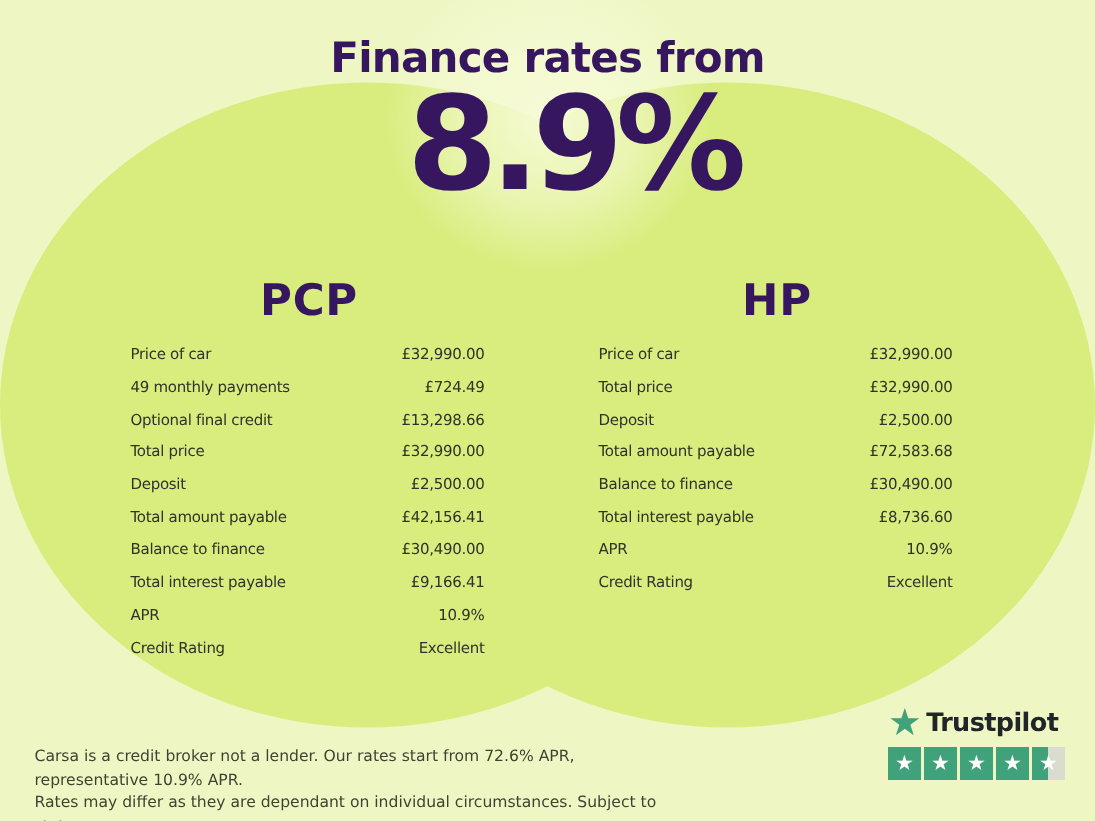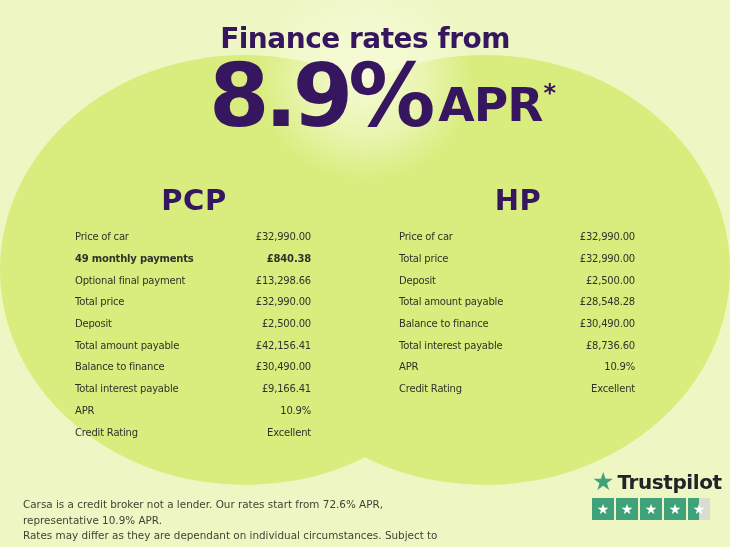--- a/index.html
+++ b/index.html
@@ -82,21 +82,21 @@
     margin-left: 1px;
   }
 
   
   .col {
     position: absolute;
     top: 184px;
     width: 244px;
     color: #30322a;
   }
-  .col-pcp { left: 72px; }
+  .col-pcp { left: 84px; }
   .col-hp  { left: 396px; }
   .col h2 {
     height: 32px;
     line-height: 32px;
     text-align: center;
     font-size: 29px;
     font-weight: 800;
     letter-spacing: 0.5px;
     color: #371660;
     margin-bottom: 10px;
@@ -104,21 +104,21 @@
   .row {
     display: flex;
     justify-content: space-between;
     align-items: center;
     height: 21.7px;
     font-size: 10px;
     padding: 0 5px 0 3px;
     letter-spacing: -0.2px;
   }
   .row .lbl, .row .val { white-space: nowrap; }
-  .row.strong { font-weight: 700; gap: 20px; }
+  .row.strong { font-weight: 400; gap: 20px; }
 
   
   .disclaimer {
     position: absolute;
     left: 23px;
     top: 497px;
     width: 420px;
     font-size: 10.4px;
     line-height: 15.5px;
     color: #3e4233;
@@ -137,21 +137,21 @@
     align-items: center;
     margin-bottom: 4px;
   }
   .tp-logo-star {
     color: #3fa27a;
     font-size: 25px;
     line-height: 24px;
     margin-right: 3px;
   }
   .tp-name {
-    font-size: 20px;
+    font-size: 17px;
     font-weight: 600;
     letter-spacing: -0.4px;
     color: #20252a;
   }
   .tp-rating {
     display: flex;
     gap: 2px;
   }
   .tp-box {
     width: 22px;
@@ -174,35 +174,34 @@
 <div class="stage">
 
   <div class="blob blob-left"></div>
   <div class="blob blob-right"></div>
   <div class="glow"></div>
 
   <div class="title">Finance rates from</div>
 
   <div class="rate">
     <span class="rate-value">8.9%</span>
-    <span class="rate-unit"><span>APR</span><span class="rate-ast">*</span></span>
   </div>
 
   <section class="col col-pcp">
     <h2>PCP</h2>
     <div class="row">
       <span class="lbl">Price of car</span>
       <span class="val">£32,990.00</span>
     </div>
     <div class="row strong">
       <span class="lbl">49 monthly payments</span>
-      <span class="val">£840.38</span>
-    </div>
-    <div class="row">
-      <span class="lbl">Optional final payment</span>
+      <span class="val">£724.49</span>
+    </div>
+    <div class="row">
+      <span class="lbl">Optional final credit</span>
       <span class="val">£13,298.66</span>
     </div>
     <div class="row">
       <span class="lbl">Total price</span>
       <span class="val">£32,990.00</span>
     </div>
     <div class="row">
       <span class="lbl">Deposit</span>
       <span class="val">£2,500.00</span>
     </div>
@@ -237,21 +236,21 @@
     <div class="row">
       <span class="lbl">Total price</span>
       <span class="val">£32,990.00</span>
     </div>
     <div class="row">
       <span class="lbl">Deposit</span>
       <span class="val">£2,500.00</span>
     </div>
     <div class="row">
       <span class="lbl">Total amount payable</span>
-      <span class="val">£28,548.28</span>
+      <span class="val">£72,583.68</span>
     </div>
     <div class="row">
       <span class="lbl">Balance to finance</span>
       <span class="val">£30,490.00</span>
     </div>
     <div class="row">
       <span class="lbl">Total interest payable</span>
       <span class="val">£8,736.60</span>
     </div>
     <div class="row">

